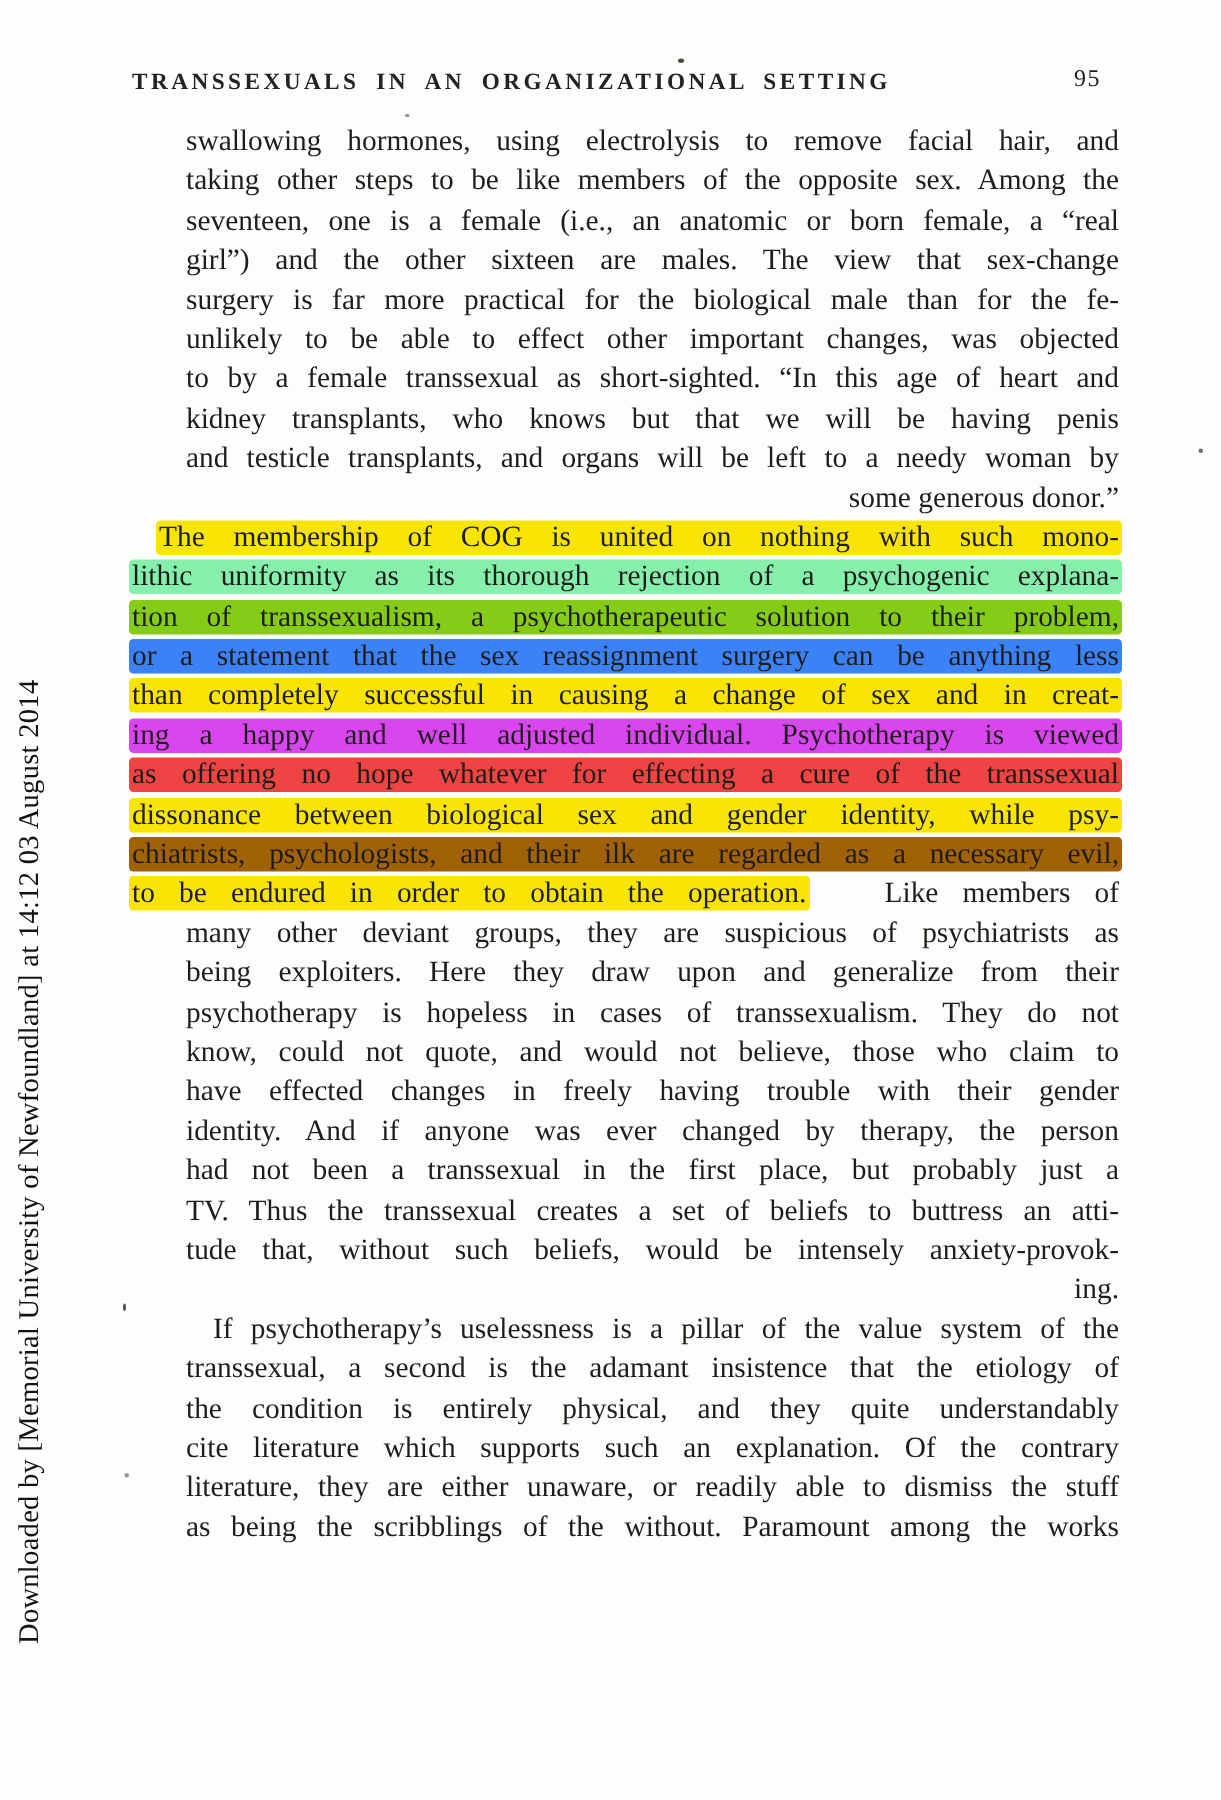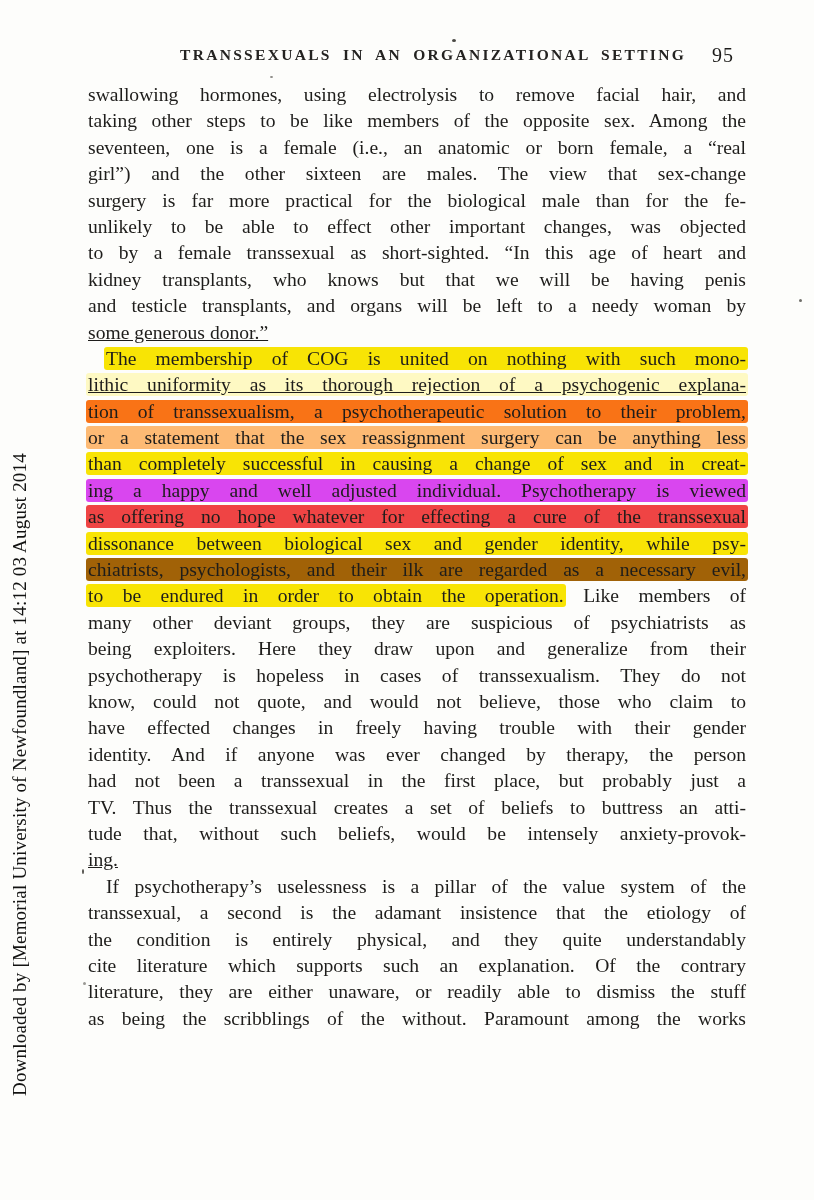--- a/index.html
+++ b/index.html
@@ -10,45 +10,45 @@
     font-family:"Liberation Serif","DejaVu Serif",serif;
     color:#1e1d1b;
     overflow:hidden;
   }
   
   .header-row{
     position:absolute;left:88px;top:44px;width:658px;height:26px;
   }
   .running-title{
     position:absolute;left:0;right:60px;top:2px;
-    text-align:right;
+    text-align:left;
     font-size:15.5px;font-weight:700;
     letter-spacing:2.3px;word-spacing:5px;
     color:#242321;
     white-space:nowrap;
   }
   .page-number{
     position:absolute;right:12px;top:0;
-    font-size:20px;color:#1c1b19;letter-spacing:1px;
+    font-size:16px;color:#1c1b19;letter-spacing:1px;
   }
   
   .body-text{
     position:absolute;left:88px;top:82px;width:658px;
     font-size:19.6px;line-height:26.4px;
   }
   .line{
     height:26.4px;
     white-space:nowrap;
     text-align:justify;
     text-align-last:justify;
     text-justify:inter-word;
   }
-  .line.noj{text-align:left;text-align-last:auto;text-decoration:underline;}
+  .line.noj{text-align:right;text-align-last:auto;}
   .line.ind{text-indent:18px;}
-  .txt{color:inherit;}
+  .txt{color:inherit;margin-left:36px;}
   .hl{
     background:#f8e405;
     padding:1px 2px;
     margin:0 -2px;
     border-radius:3px;
   }
   
   .watermark{
     position:absolute;left:9px;top:1096px;
     transform:rotate(-90deg);
@@ -82,23 +82,23 @@
       <div class="line"><span class="txt">taking other steps to be like members of the opposite sex. Among the</span></div>
       <div class="line"><span class="txt">seventeen, one is a female (i.e., an anatomic or born female, a “real</span></div>
       <div class="line"><span class="txt">girl”) and the other sixteen are males. The view that sex-change</span></div>
       <div class="line"><span class="txt">surgery is far more practical for the biological male than for the fe-</span></div>
       <div class="line"><span class="txt">unlikely to be able to effect other important changes, was objected</span></div>
       <div class="line"><span class="txt">to by a female transsexual as short-sighted. “In this age of heart and</span></div>
       <div class="line"><span class="txt">kidney transplants, who knows but that we will be having penis</span></div>
       <div class="line"><span class="txt">and testicle transplants, and organs will be left to a needy woman by</span></div>
       <div class="line noj"><span class="txt">some generous donor.”</span></div>
       <div class="line ind"><span class="hl" style="background: rgb(248, 228, 5);">The membership of COG is united on nothing with such mono-</span></div>
-      <div class="line"><span class="hl" style="background: #fef9c3; text-decoration: underline;">lithic uniformity as its thorough rejection of a psychogenic explana-</span></div>
-      <div class="line"><span class="hl" style="background: #f97316;">tion of transsexualism, a psychotherapeutic solution to their problem,</span></div>
-      <div class="line"><span class="hl" style="background: #fdba74;">or a statement that the sex reassignment surgery can be anything less</span></div>
+      <div class="line"><span class="hl" style="background: #86efac;">lithic uniformity as its thorough rejection of a psychogenic explana-</span></div>
+      <div class="line"><span class="hl" style="background: #84cc16;">tion of transsexualism, a psychotherapeutic solution to their problem,</span></div>
+      <div class="line"><span class="hl" style="background: #3b82f6;">or a statement that the sex reassignment surgery can be anything less</span></div>
       <div class="line"><span class="hl" style="background: rgb(248, 228, 5);">than completely successful in causing a change of sex and in creat-</span></div>
       <div class="line"><span class="hl" style="background: #d946ef;">ing a happy and well adjusted individual. Psychotherapy is viewed</span></div>
       <div class="line"><span class="hl" style="background: #ef4444;">as offering no hope whatever for effecting a cure of the transsexual</span></div>
       <div class="line"><span class="hl" style="background: rgb(248, 228, 5);">dissonance between biological sex and gender identity, while psy-</span></div>
       <div class="line"><span class="hl" style="background: #a16207;">chiatrists, psychologists, and their ilk are regarded as a necessary evil,</span></div>
       <div class="line"><span class="hl" style="background: rgb(248, 228, 5);">to be endured in order to obtain the operation.</span><span class="txt"> Like members of</span></div>
       <div class="line"><span class="txt">many other deviant groups, they are suspicious of psychiatrists as</span></div>
       <div class="line"><span class="txt">being exploiters. Here they draw upon and generalize from their</span></div>
       <div class="line"><span class="txt">psychotherapy is hopeless in cases of transsexualism. They do not</span></div>
       <div class="line"><span class="txt">know, could not quote, and would not believe, those who claim to</span></div>

